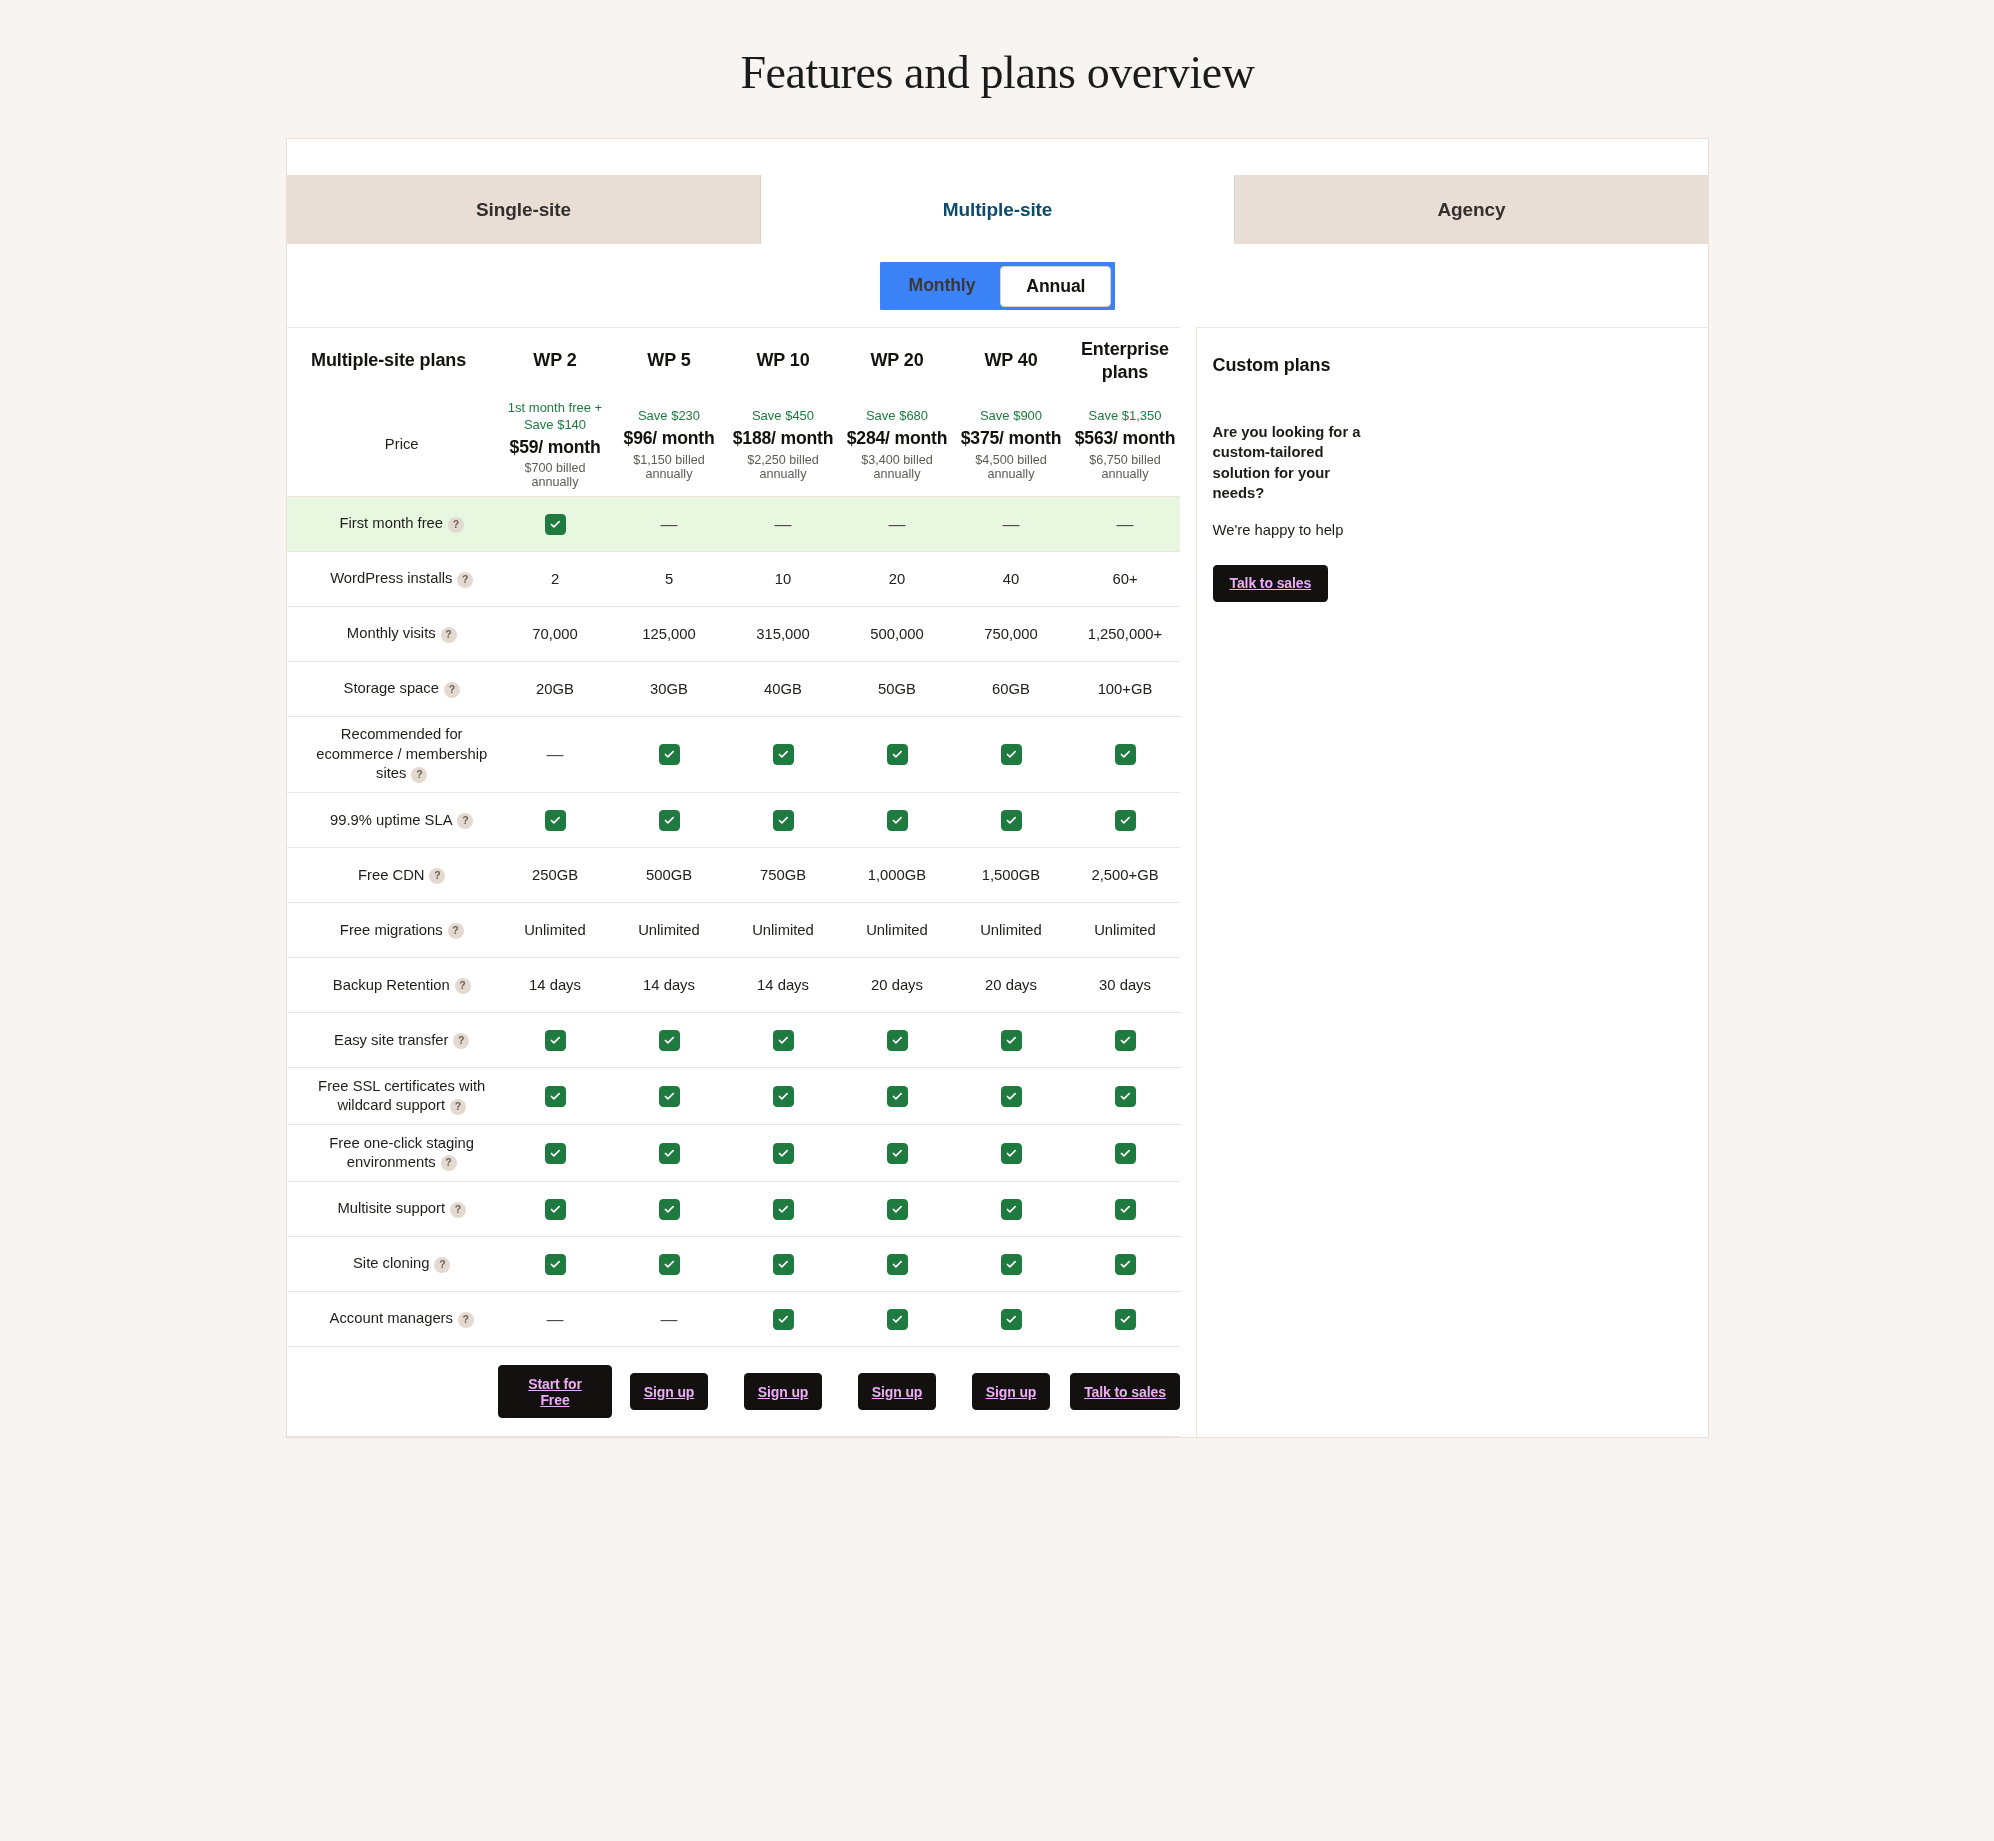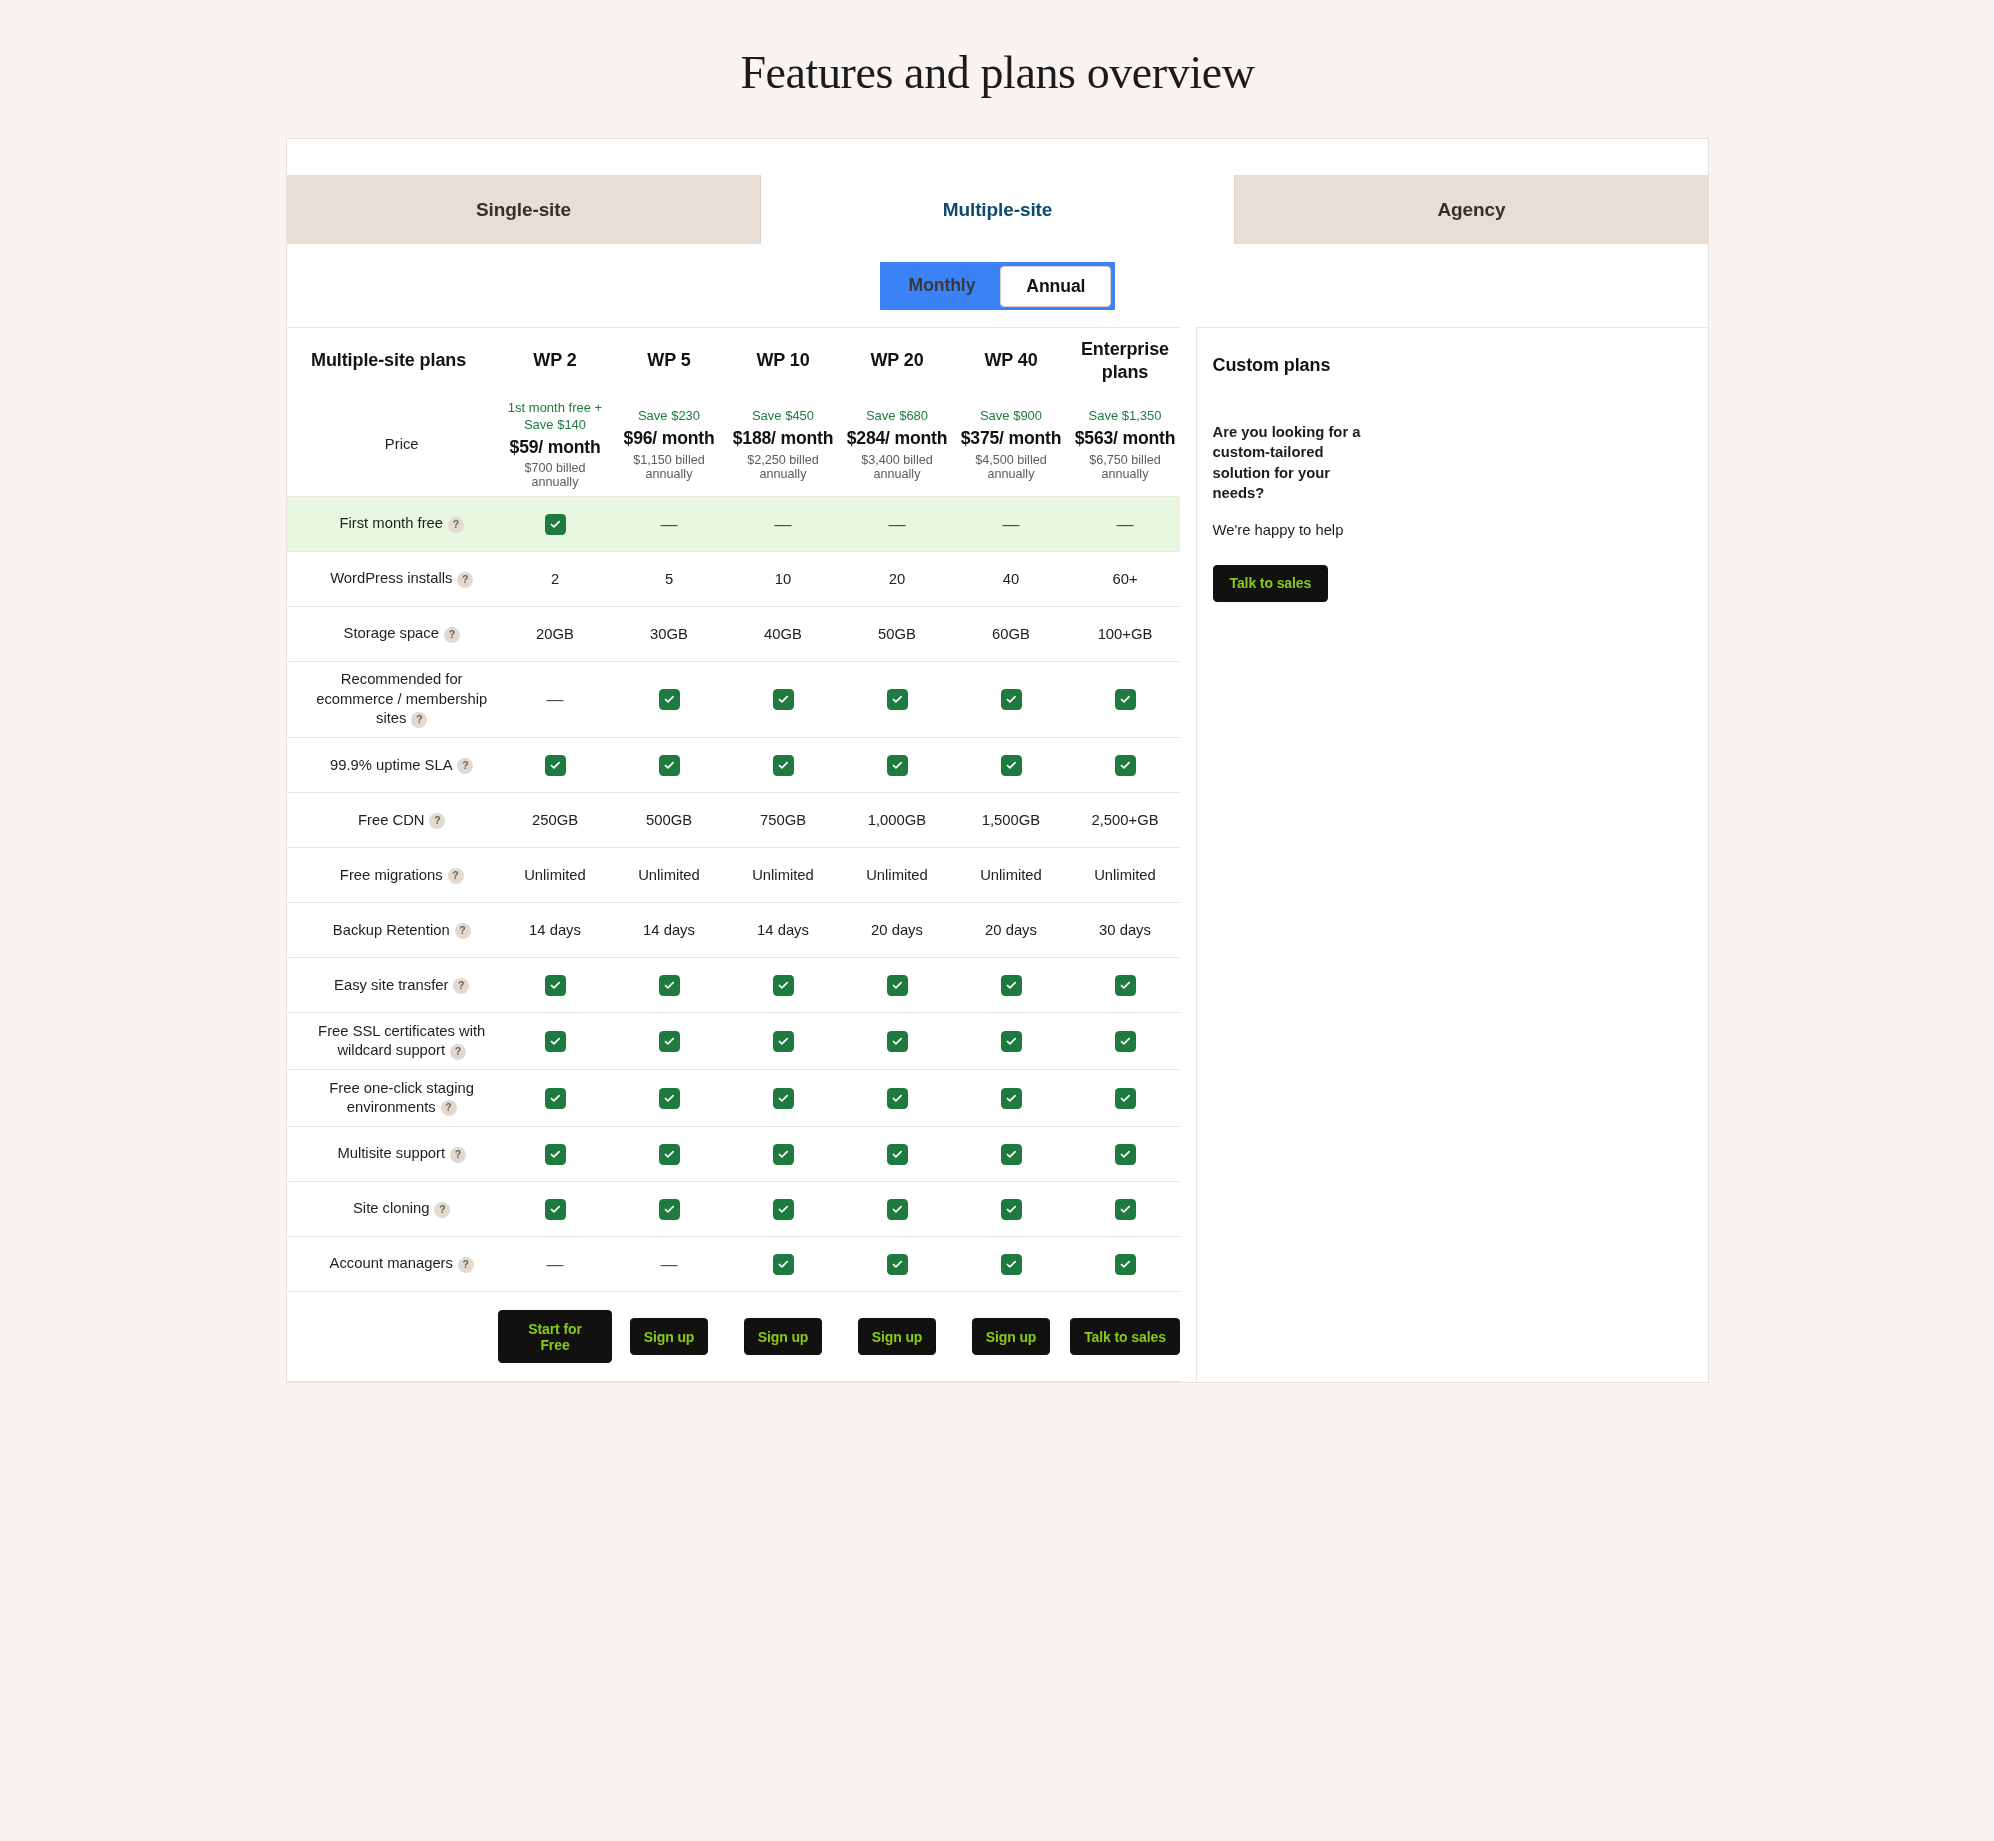--- a/index.html
+++ b/index.html
@@ -190,29 +190,30 @@
     margin-bottom: 18px;
   }
   .custom-happy {
     font-size: 14.8px;
     color: #1d1c1a;
     margin-bottom: 27px;
   }
   .btn {
     display: inline-block;
     background: #121110;
-    color: #84cc16;
+    color: #f0abfc;
     font-size: 14px;
     font-weight: 700;
     padding: 10.5px 17px;
     border-radius: 4.2px;
     border: none;
     cursor: pointer;
     font-family: "Liberation Sans", sans-serif;
     letter-spacing: -0.1px;
+    text-decoration: underline;
   }
 
   
   .cta-row {
     display: grid;
     grid-template-columns: 211px repeat(6, 114px);
     align-items: center;
     min-height: 90px;
     border-bottom: 0.7px solid #ece5de;
   }
@@ -305,20 +306,29 @@
           <div class="trow">
             <div class="cell label"><span>WordPress installs</span><span class="info">?</span></div>
             <div class="cell"><span>2</span></div>
             <div class="cell"><span>5</span></div>
             <div class="cell"><span>10</span></div>
             <div class="cell"><span>20</span></div>
             <div class="cell"><span>40</span></div>
             <div class="cell"><span>60+</span></div>
           </div>
           <div class="trow">
+            <div class="cell label"><span>Monthly visits</span><span class="info">?</span></div>
+            <div class="cell"><span>70,000</span></div>
+            <div class="cell"><span>125,000</span></div>
+            <div class="cell"><span>315,000</span></div>
+            <div class="cell"><span>500,000</span></div>
+            <div class="cell"><span>750,000</span></div>
+            <div class="cell"><span>1,250,000+</span></div>
+          </div>
+          <div class="trow">
             <div class="cell label"><span>Storage space</span><span class="info">?</span></div>
             <div class="cell"><span>20GB</span></div>
             <div class="cell"><span>30GB</span></div>
             <div class="cell"><span>40GB</span></div>
             <div class="cell"><span>50GB</span></div>
             <div class="cell"><span>60GB</span></div>
             <div class="cell"><span>100+GB</span></div>
           </div>
           <div class="trow">
             <div class="cell label"><span>Recommended for ecommerce / membership sites</span><span class="info">?</span></div>

